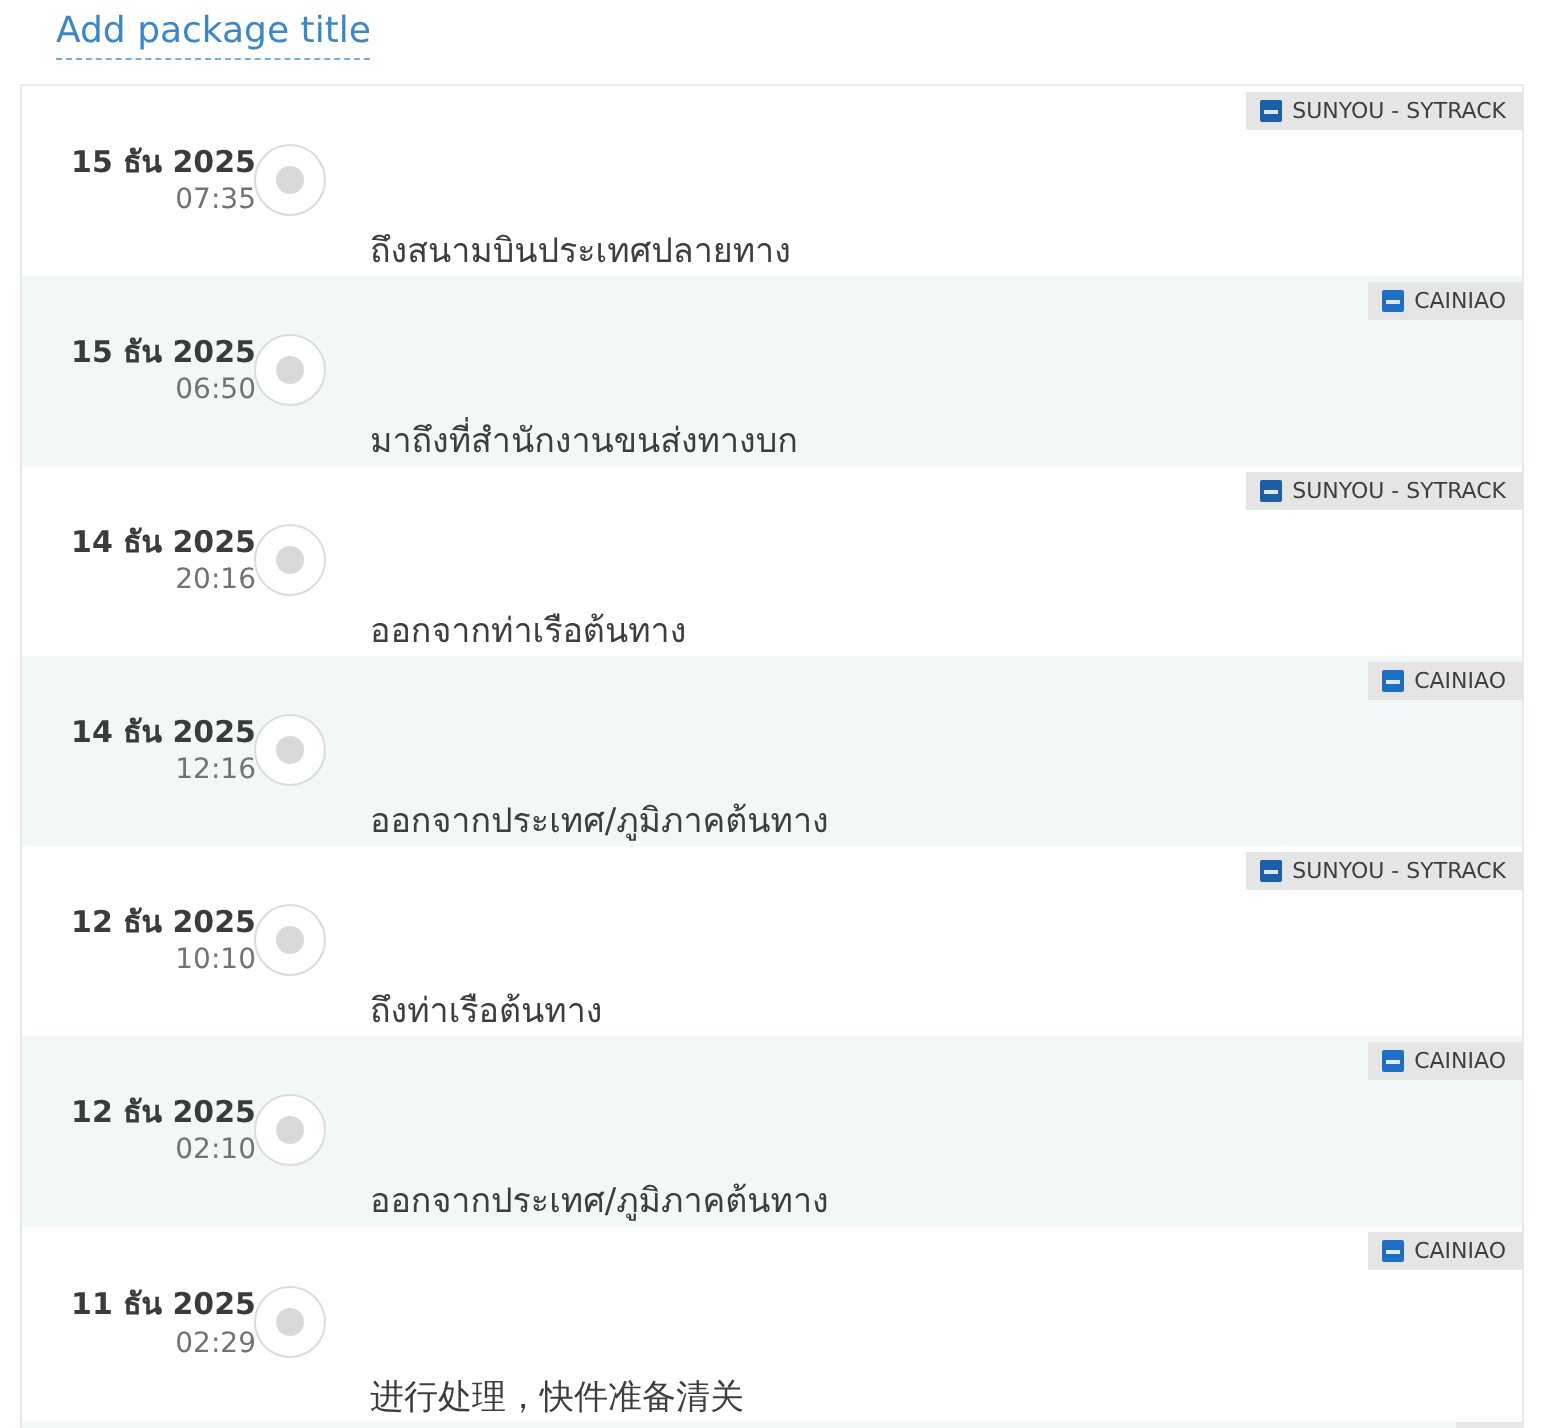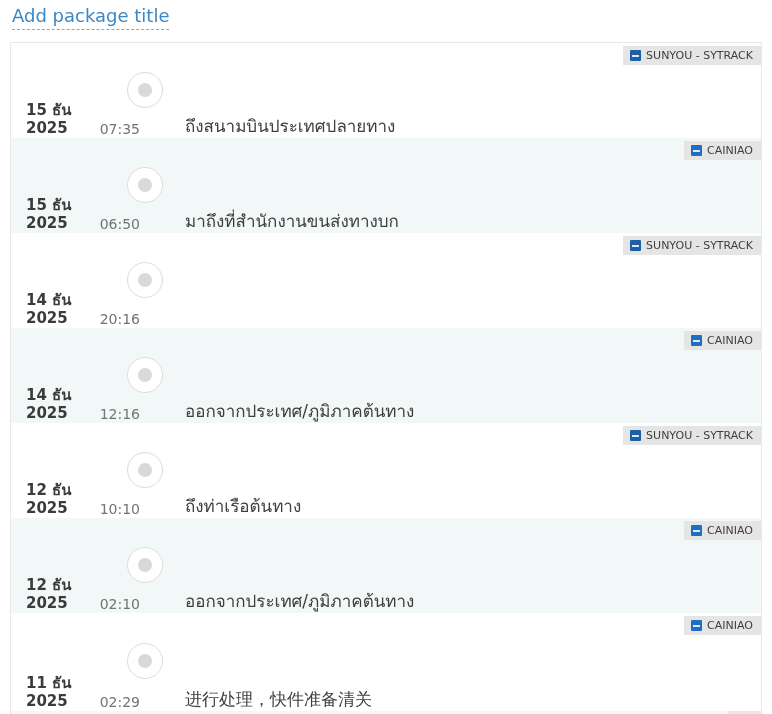--- a/index.html
+++ b/index.html
@@ -1,41 +1,41 @@
 <!DOCTYPE html>
 <html><head>
 <meta charset="utf-8">
 <style>
   * { margin:0; padding:0; box-sizing:border-box; }
   html,body { width:772px; height:714px; background:#ffffff; overflow:hidden;
               font-family:"DejaVu Sans","Liberation Sans",sans-serif; }
 
   .page-title {
-    display:inline-block; margin:5px 0 0 12px;
+    display:inline-block; margin:5px 0 0 28px;
     font-size:18px; color:#3c87c6; cursor:pointer;
     padding-bottom:3px; border-bottom:1px dashed #6fb0e0;
   }
 
   .timeline-card {
     position:absolute; left:10px; top:42px; width:752px; bottom:0;
     border:1px solid #e9e9e9; border-bottom:none; background:#fff; overflow:hidden;
   }
   
   .timeline-card::before {
     content:""; position:absolute; left:134px; top:0; bottom:0; width:1px;
     background:#e3e3e3; z-index:0;
   }
 
   .row { position:relative; height:95px; background:#ffffff; }
   .row.alt { background:#f2f8f7; }
   .row.partial { height:7px; overflow:hidden; }
 
   .datecol {
-    position:absolute; left:15px; top:0; bottom:0; width:114px;
-    display:flex; flex-direction:row; justify-content:flex-end; align-items:flex-end;
+    position:absolute; left:3px; top:0; bottom:0; width:114px;
+    display:flex; flex-direction:column; justify-content:center; align-items:flex-end;
     z-index:1;
   }
   .date { font-size:15px; font-weight:bold; color:#3b3b3b; line-height:1.25; }
   .time { font-size:14px; color:#737373; line-height:1.3; margin-top:1px;margin-left:24px; }
 
   .marker {
     position:absolute; left:116px; top:50%; margin-top:-19px;
     width:36px; height:36px; border:1px solid #dcdcdc; border-radius:50%;
     background:#ffffff; z-index:2;
   }
@@ -117,20 +117,23 @@
       <span class="bicon sunyou"></span>
       <span>SUNYOU - SYTRACK</span>
     </div>
     <div class="datecol">
       <div class="date">14 ธัน 2025</div>
       <div class="time">20:16</div>
     </div>
     <div class="marker">
         <div class="dot"></div>
       </div>
+    <div class="content">
+      <div class="event-text">ออกจากท่าเรือต้นทาง</div>
+    </div>
   </div>
 
   <div class="row alt">
     <div class="badge">
       <span class="bicon cainiao"></span>
       <span>CAINIAO</span>
     </div>
     <div class="datecol">
       <div class="date">14 ธัน 2025</div>
       <div class="time">12:16</div>

